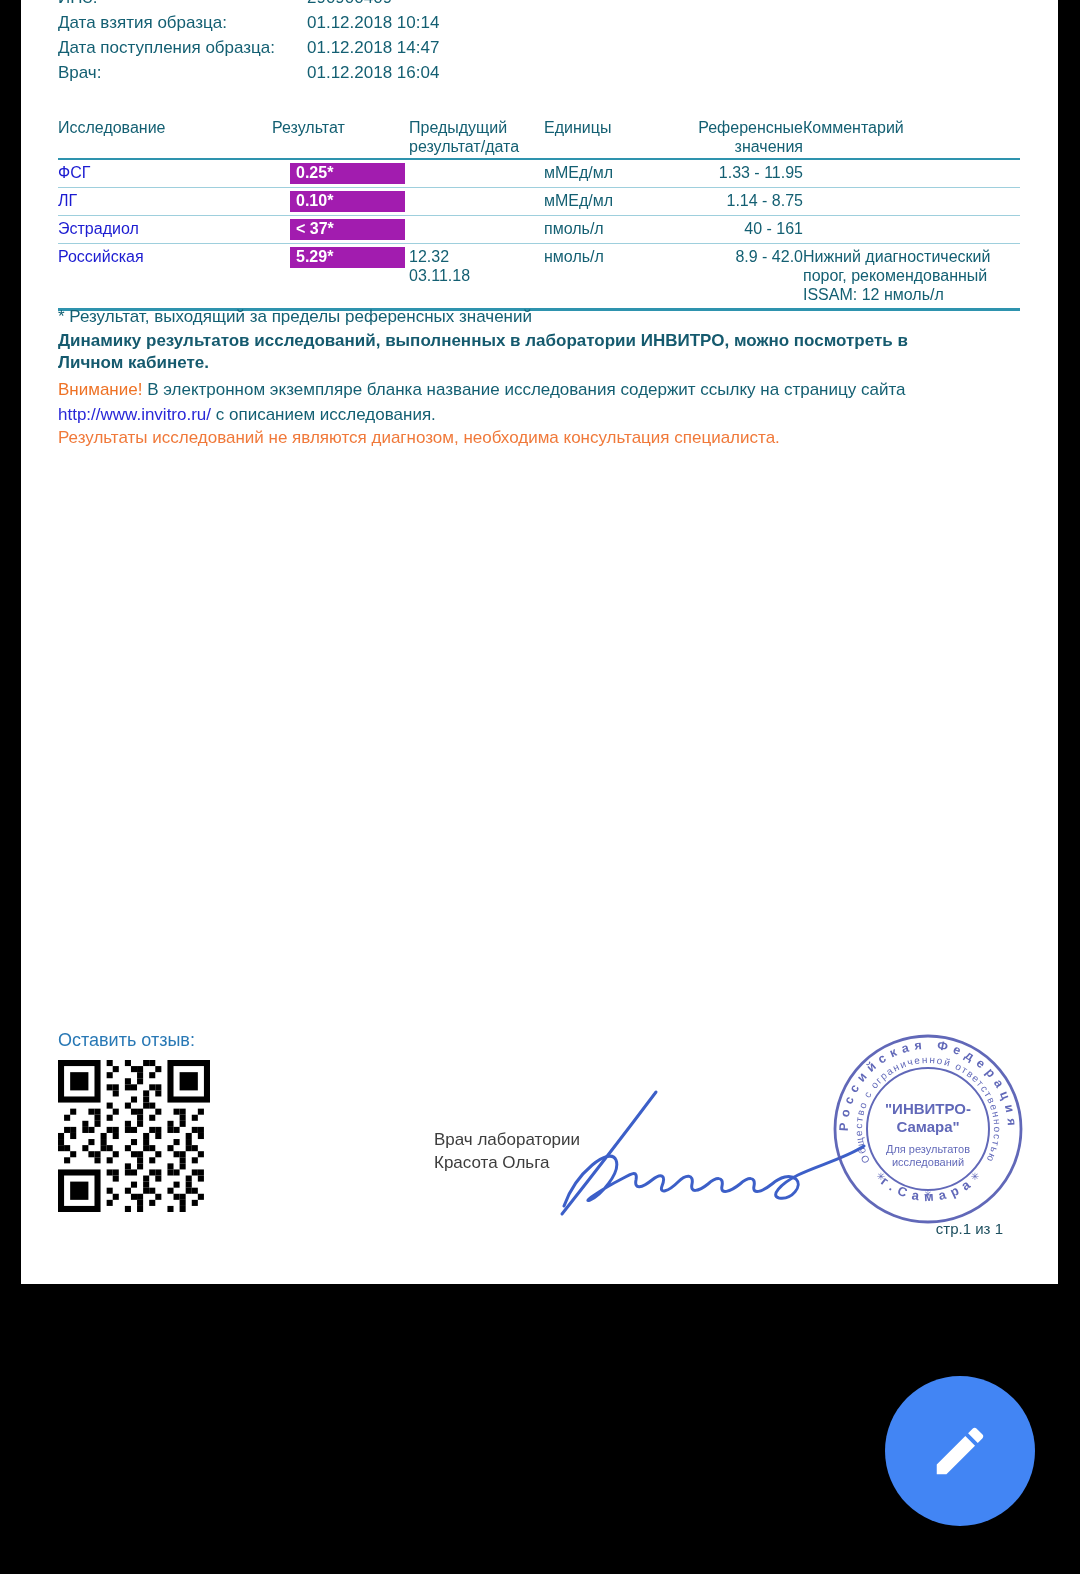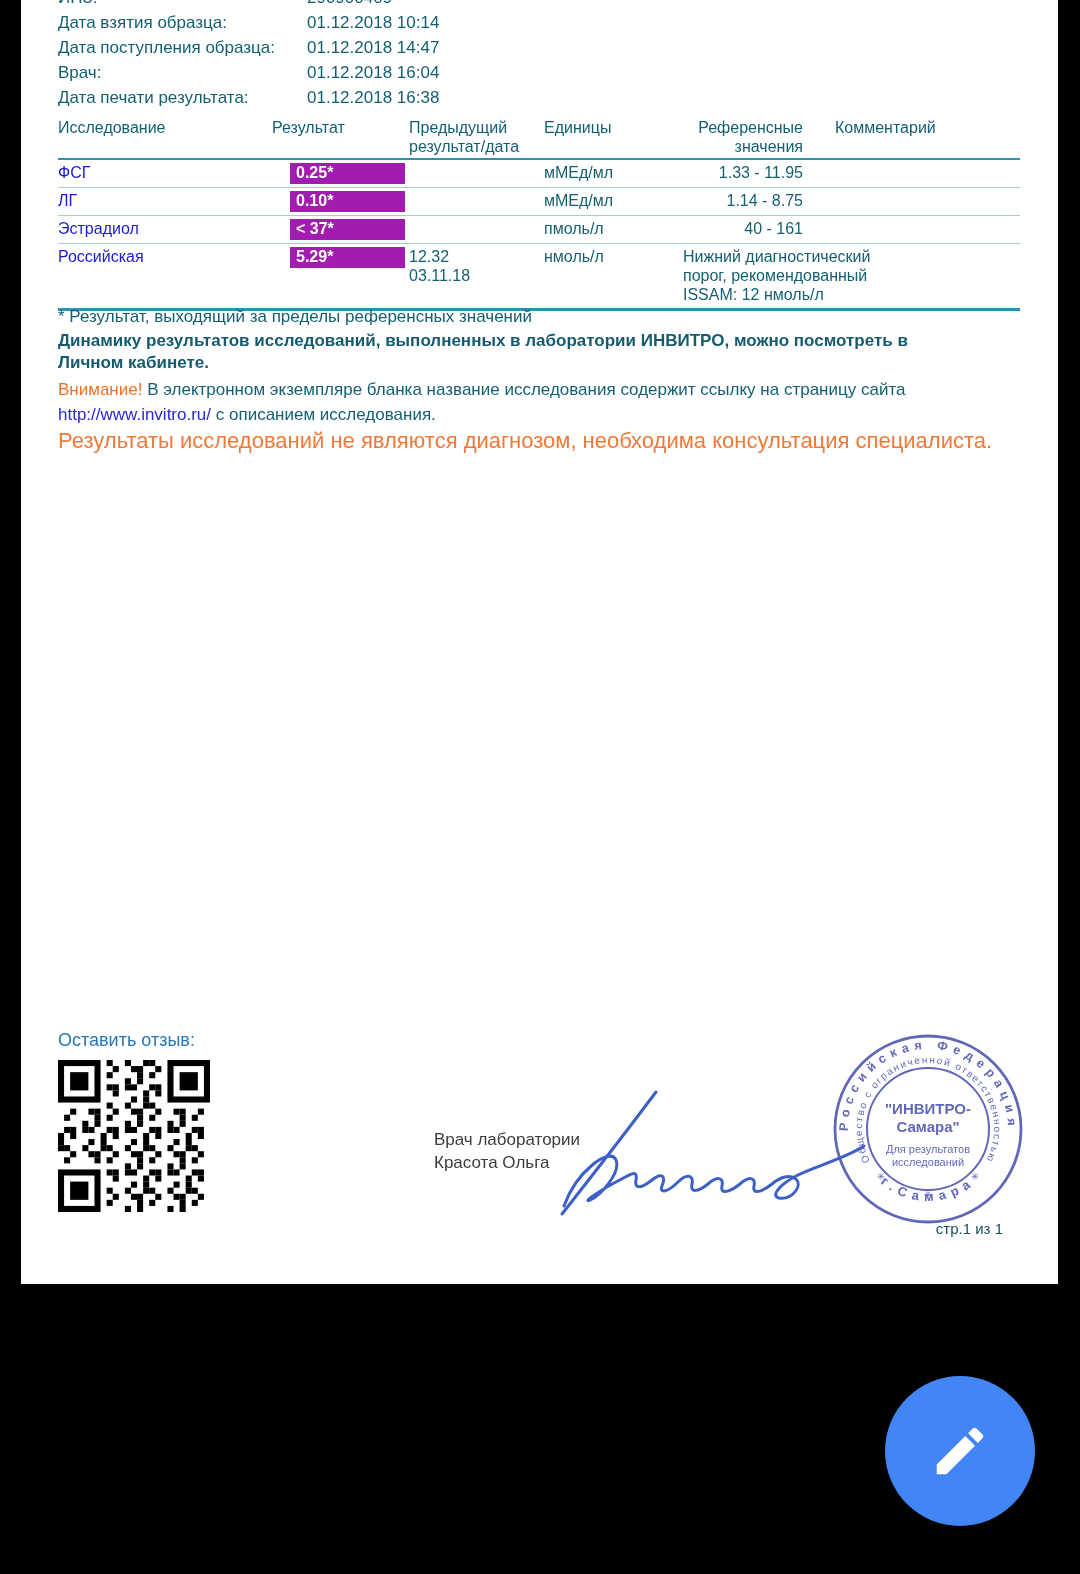--- a/index.html
+++ b/index.html
@@ -9,35 +9,35 @@
 
   
   .meta{position:absolute;left:37px;top:-15px;color:#135f72;font-size:17px;}
   .meta-row{display:flex;line-height:25px;}
   .meta-label{width:249px;flex-shrink:0;}
 
   
   .rtable{position:absolute;left:37px;top:118px;width:962px;font-size:16px;color:#135f72;}
   .flexrow{display:flex;}
   .c{box-sizing:border-box;flex-shrink:0;}
-  .c1{width:214px;}.c2{width:137px;}.c3{width:135px;}.c4{width:107px;}.c5{width:152px;text-align:right;}.c6{width:217px;margin-left:32px;}
+  .c1{width:214px;}.c2{width:137px;}.c3{width:135px;}.c4{width:107px;}.c5{width:152px;text-align:right;}.c6{width:217px;}
   .thead{line-height:19px;border-bottom:2px solid #2e93ae;padding-bottom:2px;align-items:flex-start;}
   .trow{border-bottom:1px solid #9ecfdd;padding:3px 0;line-height:19px;}
   .trow:last-child{border-bottom:3px solid #2e93ae;padding-bottom:4px;}
   .test{color:#1b1bd1;}
   .badge{display:inline-block;box-sizing:border-box;width:115px;background:#a21caf;color:#fff;
          font-weight:bold;padding:1px 5px 2px 6px;line-height:18px;margin-left:18px;}
 
   .footnote{position:absolute;left:37px;top:307px;color:#135f72;font-size:17px;}
   .dynamics{position:absolute;left:37px;top:330px;width:918px;color:#155a6e;font-size:17px;
             font-weight:bold;line-height:22px;}
   .attention{position:absolute;left:37px;top:377px;width:868px;color:#135f72;font-size:17px;line-height:25px;}
   .attn-prefix{color:#ee7226;}
   .attention a{color:#2a28d8;text-decoration:none;}
-  .disclaimer{position:absolute;left:37px;top:428px;color:#f0793a;font-size:22px;}
+  .disclaimer{position:absolute;left:37px;top:428px;color:#f0793a;font-size:17px;}
 
   .feedback{position:absolute;left:37px;top:1030px;color:#2878b5;font-size:18px;}
   .qr{position:absolute;left:37px;top:1060px;width:152px;height:152px;}
 
   .doctor{position:absolute;left:413px;top:1128px;color:#3d3d3d;font-size:17px;line-height:23px;}
   .signature{position:absolute;left:495px;top:1088px;width:360px;height:140px;}
   .stamp{position:absolute;left:807px;top:1029px;width:200px;height:200px;opacity:.92;}
   .stamp text{fill:#545cb3;font-family:"Liberation Sans",sans-serif;}
   .pagenum{position:absolute;right:55px;top:1220px;color:#1c4e5e;font-size:15px;}
 
@@ -58,24 +58,20 @@
       <span class="meta-label">Дата взятия образца:</span>
       <span class="meta-value">01.12.2018 10:14</span>
     </div>
     <div class="meta-row">
       <span class="meta-label">Дата поступления образца:</span>
       <span class="meta-value">01.12.2018 14:47</span>
     </div>
     <div class="meta-row">
       <span class="meta-label">Врач:</span>
       <span class="meta-value">01.12.2018 16:04</span>
-    </div>
-    <div class="meta-row">
-      <span class="meta-label">Дата печати результата:</span>
-      <span class="meta-value">01.12.2018 16:38</span>
     </div>
   </div>
 
   <div class="rtable">
     <div class="flexrow thead">
       <div class="c c1">Исследование</div>
       <div class="c c2">Результат</div>
       <div class="c c3">Предыдущий результат/дата</div>
       <div class="c c4">Единицы</div>
       <div class="c c5">Референсные значения</div>
@@ -110,20 +106,21 @@
     </div>
 
     <div class="flexrow trow">
       <div class="c c1 test">Российская</div>
       <div class="c c2"><span class="badge">5.29*</span></div>
       <div class="c c3">
         <div>12.32</div>
         <div>03.11.18</div>
       </div>
       <div class="c c4">нмоль/л</div>
+      <div class="c c5">8.9 - 42.0</div>
       <div class="c c6">Нижний диагностический порог, рекомендованный ISSAM: 12 нмоль/л</div>
     </div>
   </div>
 
   <div class="footnote">* Результат, выходящий за пределы референсных значений</div>
 
   <div class="dynamics">Динамику результатов исследований, выполненных в лаборатории ИНВИТРО, можно посмотреть в Личном кабинете.</div>
 
   <div class="attention">
     <span class="attn-prefix">Внимание!</span><span> В электронном экземпляре бланка название исследования содержит ссылку на страницу сайта </span><a href="#">http://www.invitro.ru/</a><span> с описанием исследования.</span>

